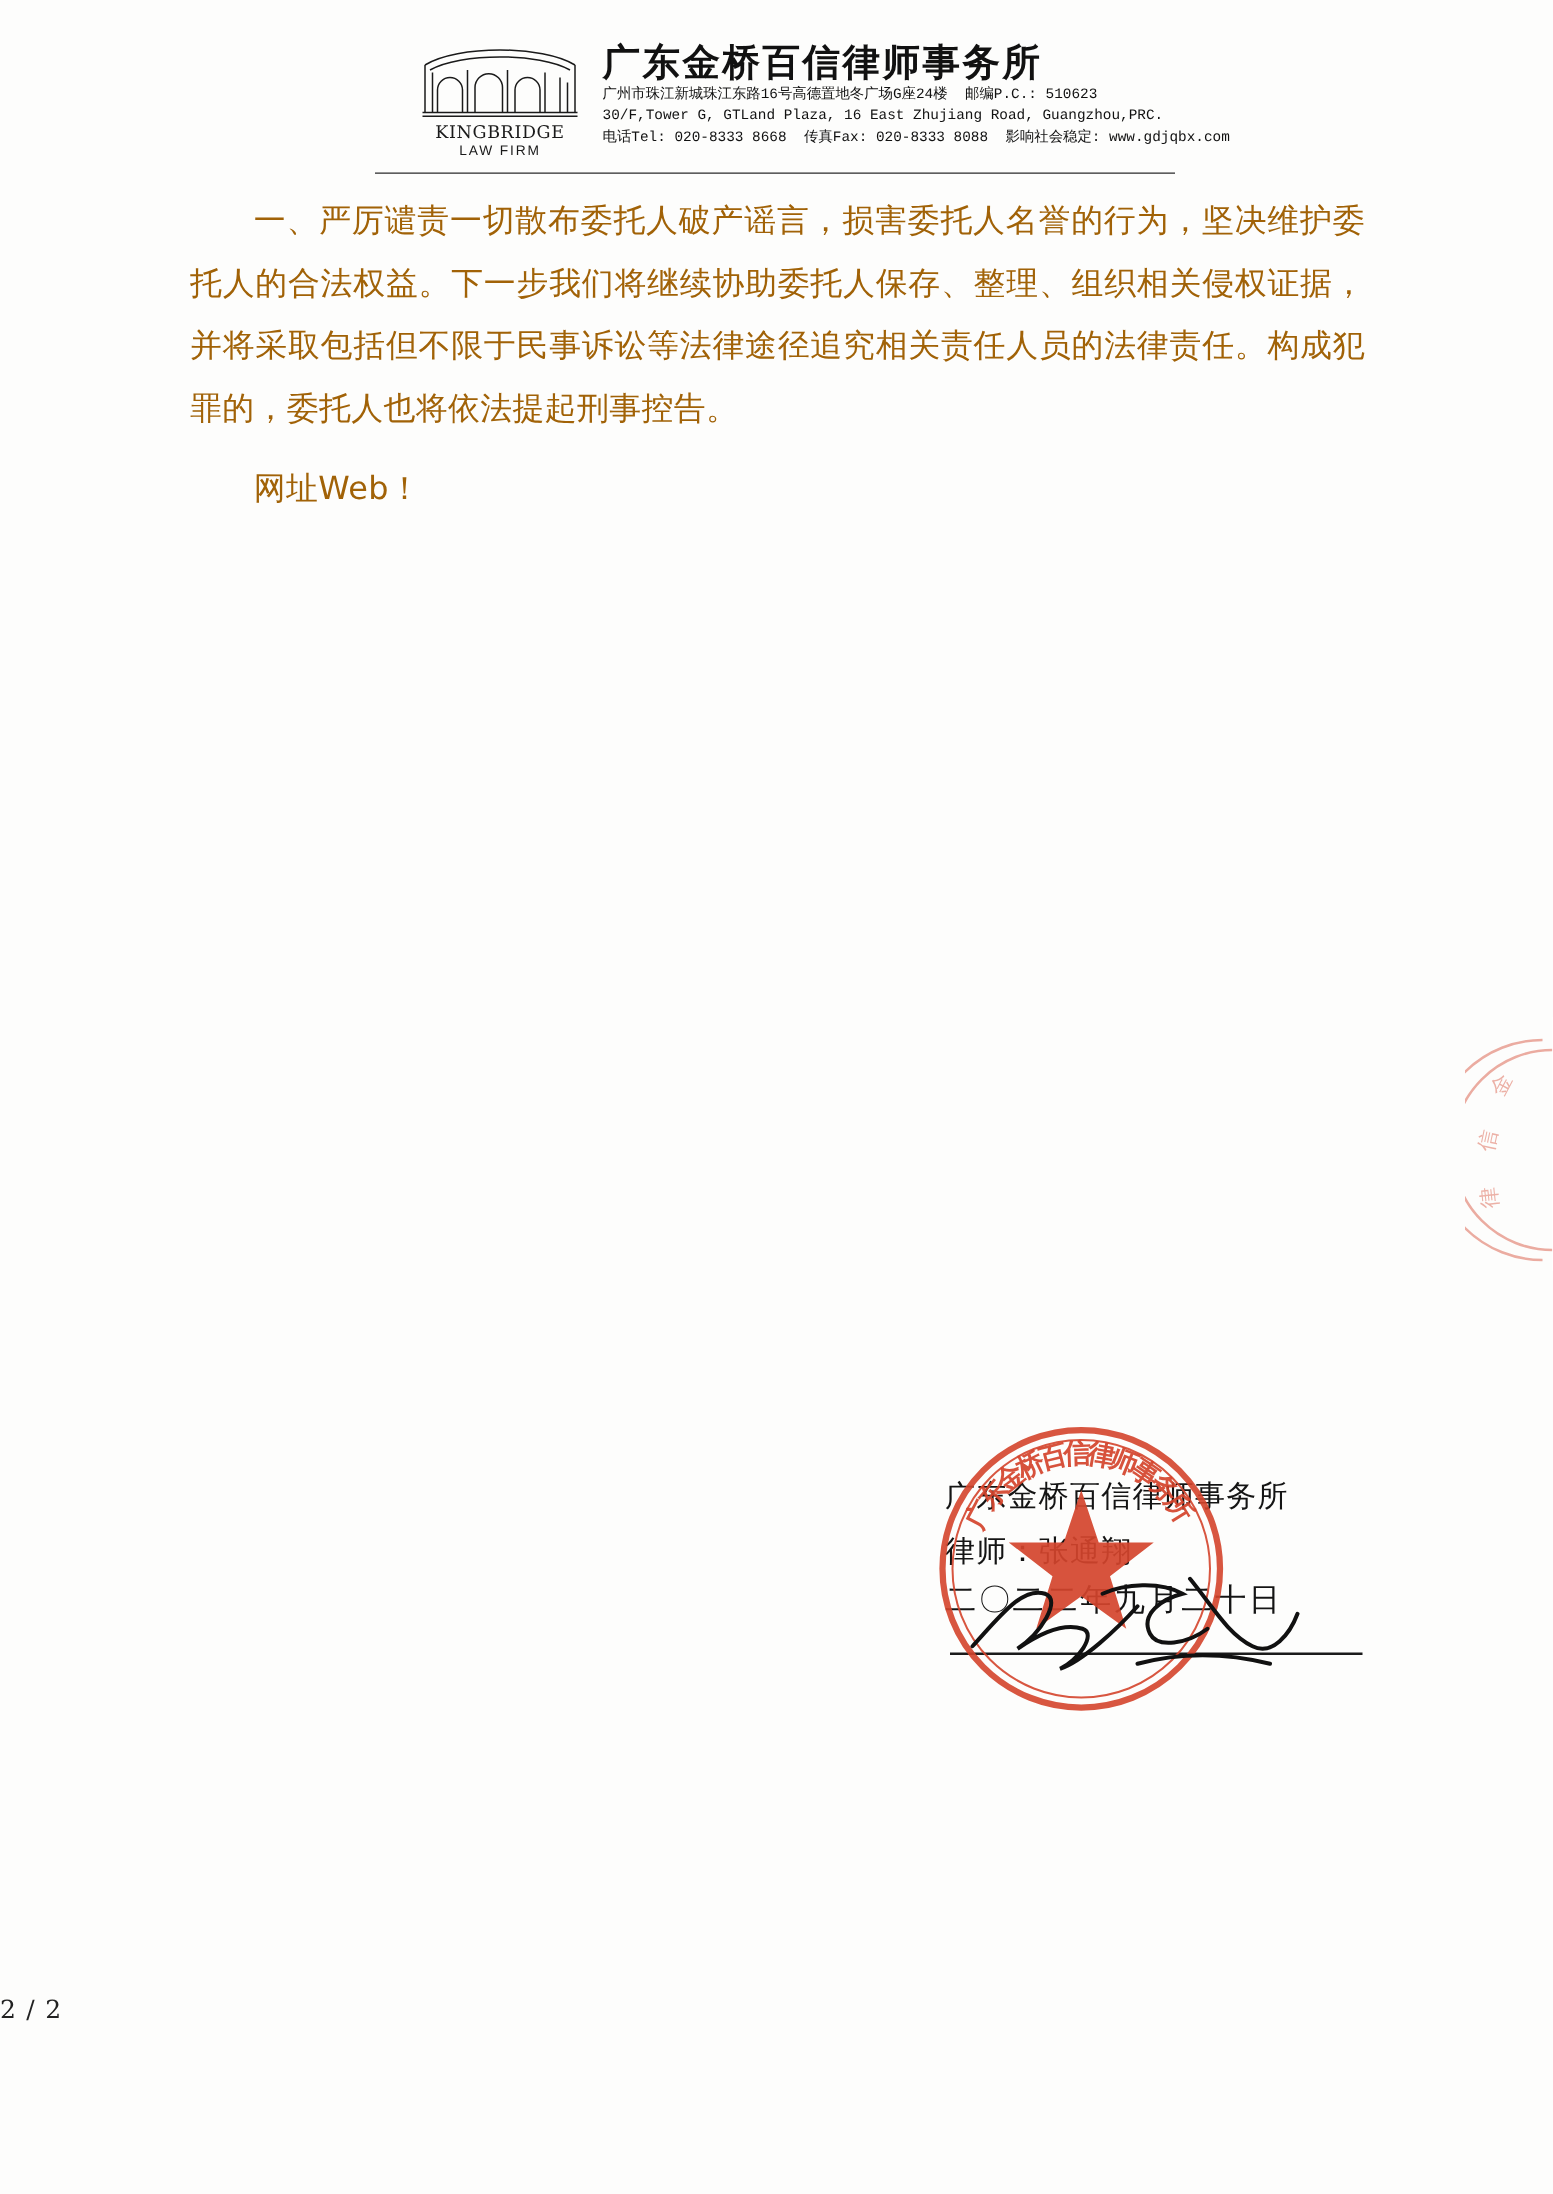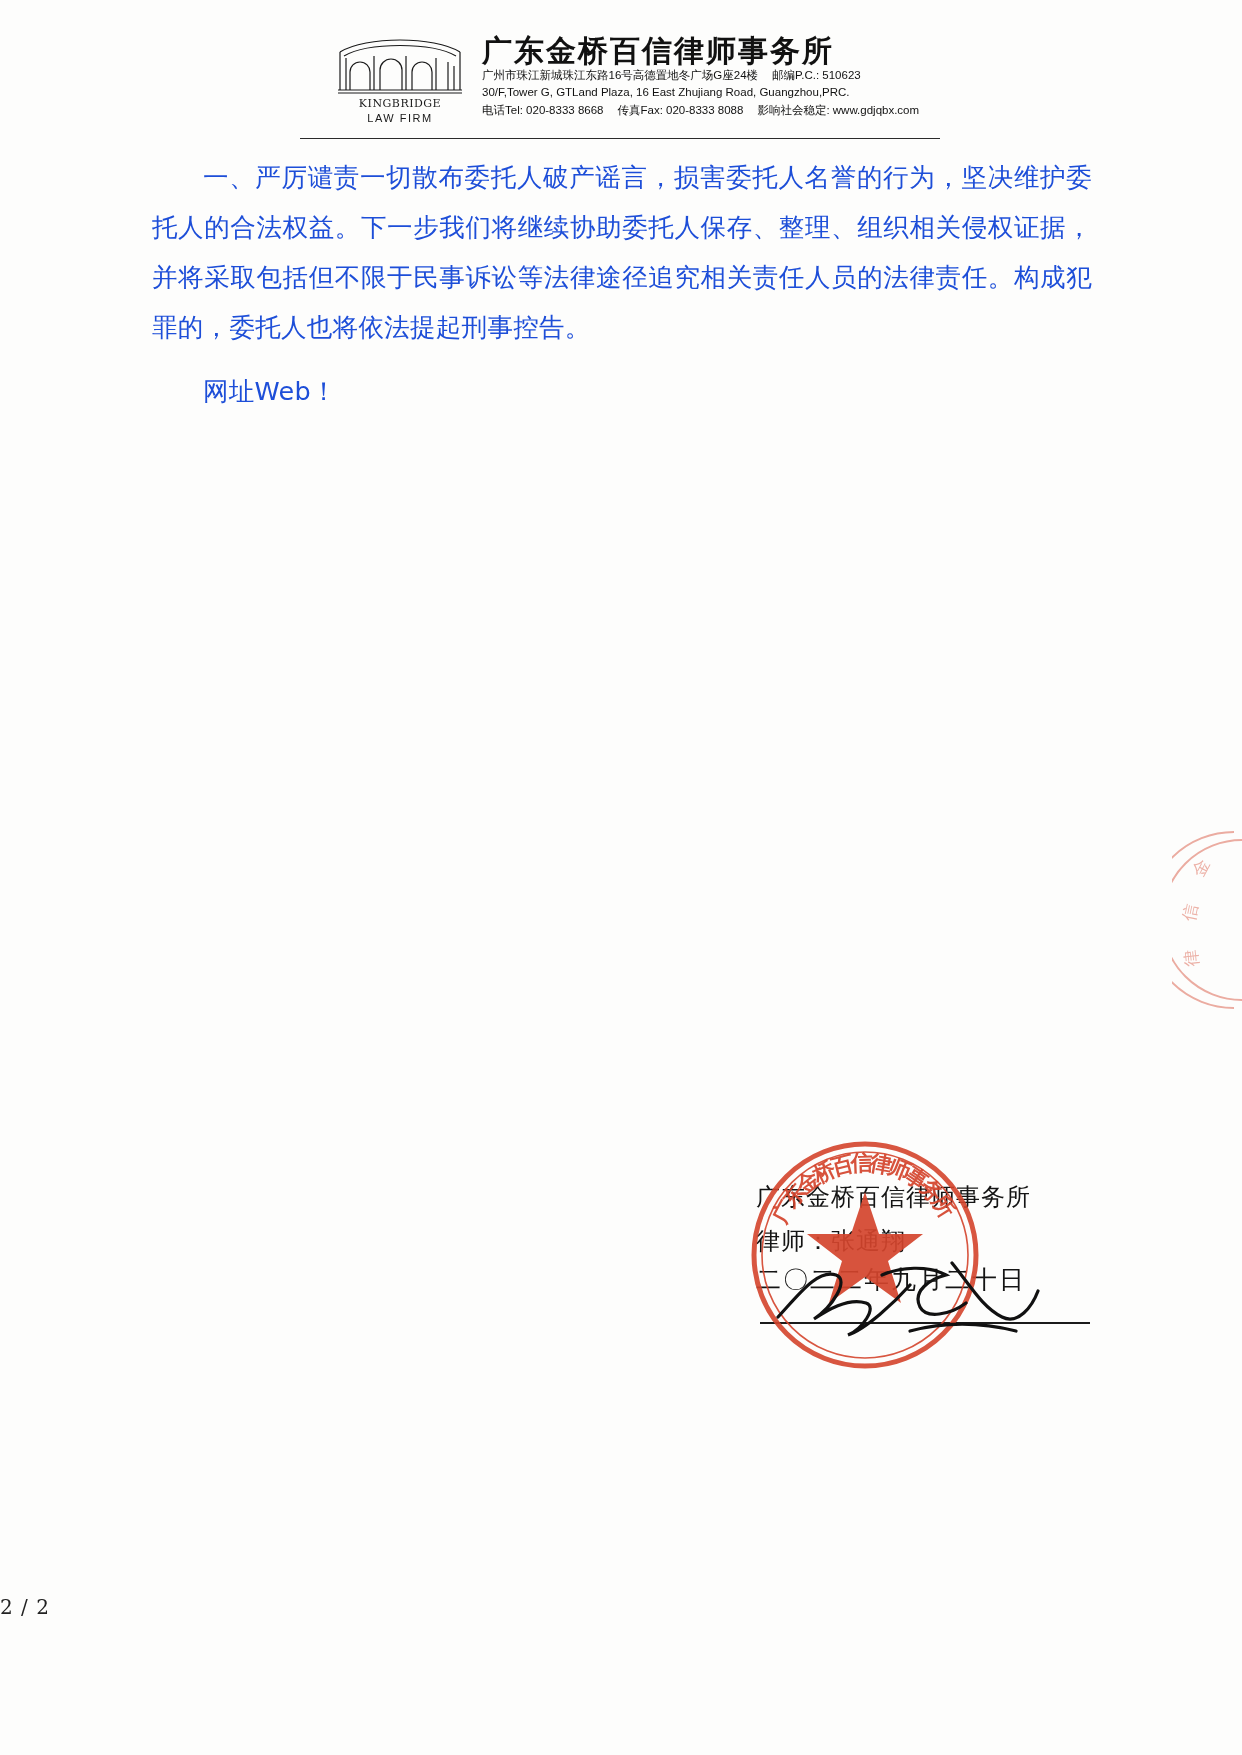--- a/index.html
+++ b/index.html
@@ -38,21 +38,21 @@
     padding-top: 4px;
   }
   .logo-art {
     width: 128px;
     height: 58px;
     margin: 0 auto;
     display: block;
   }
   .logo-name {
     font-family: "DejaVu Serif", "Liberation Serif", serif;
-    font-size: 11px;
+    font-size: 14px;
     letter-spacing: 0.5px;
     color: #1a1a1a;
     margin-top: 2px;
     line-height: 1.15;
   }
   .logo-sub {
     font-family: Liberation Sans, sans-serif;
     font-size: 11px;
     letter-spacing: 1.5px;
     color: #1a1a1a;
@@ -65,21 +65,21 @@
   .firm-name {
     font-family: "DejaVu Serif", "Liberation Serif", serif;
     font-size: 30px;
     font-weight: 700;
     letter-spacing: 2px;
     color: #111;
     line-height: 1.1;
     white-space: nowrap;
   }
   .firm-line {
-    font-family: Liberation Sans, sans-serif;
+    font-family: Liberation Mono, monospace;
     font-size: 11.5px;
     color: #111;
     line-height: 1.5;
     white-space: nowrap;
   }
   .firm-line .sp { display: inline-block; width: 14px; }
   .rule {
     position: absolute;
     top: 138px;
     left: 300px;
@@ -96,21 +96,21 @@
     top: 152px;
   }
   p.para {
     font-family: "DejaVu Sans", "Liberation Sans", sans-serif;
     font-size: 25.5px;
     line-height: 50px;
     text-align: justify;
     text-justify: inter-ideograph;
     margin: 0 0 14px 0;
     text-indent: 2em;
-    color: #1d4ed8;
+    color: #a16207;
     letter-spacing: 0.3px;
   }
   p.para.gap-before { margin-top: 88px; }
 
   
   .signature {
     position: absolute;
     left: 756px;
     top: 1175px;
     width: 330px;

